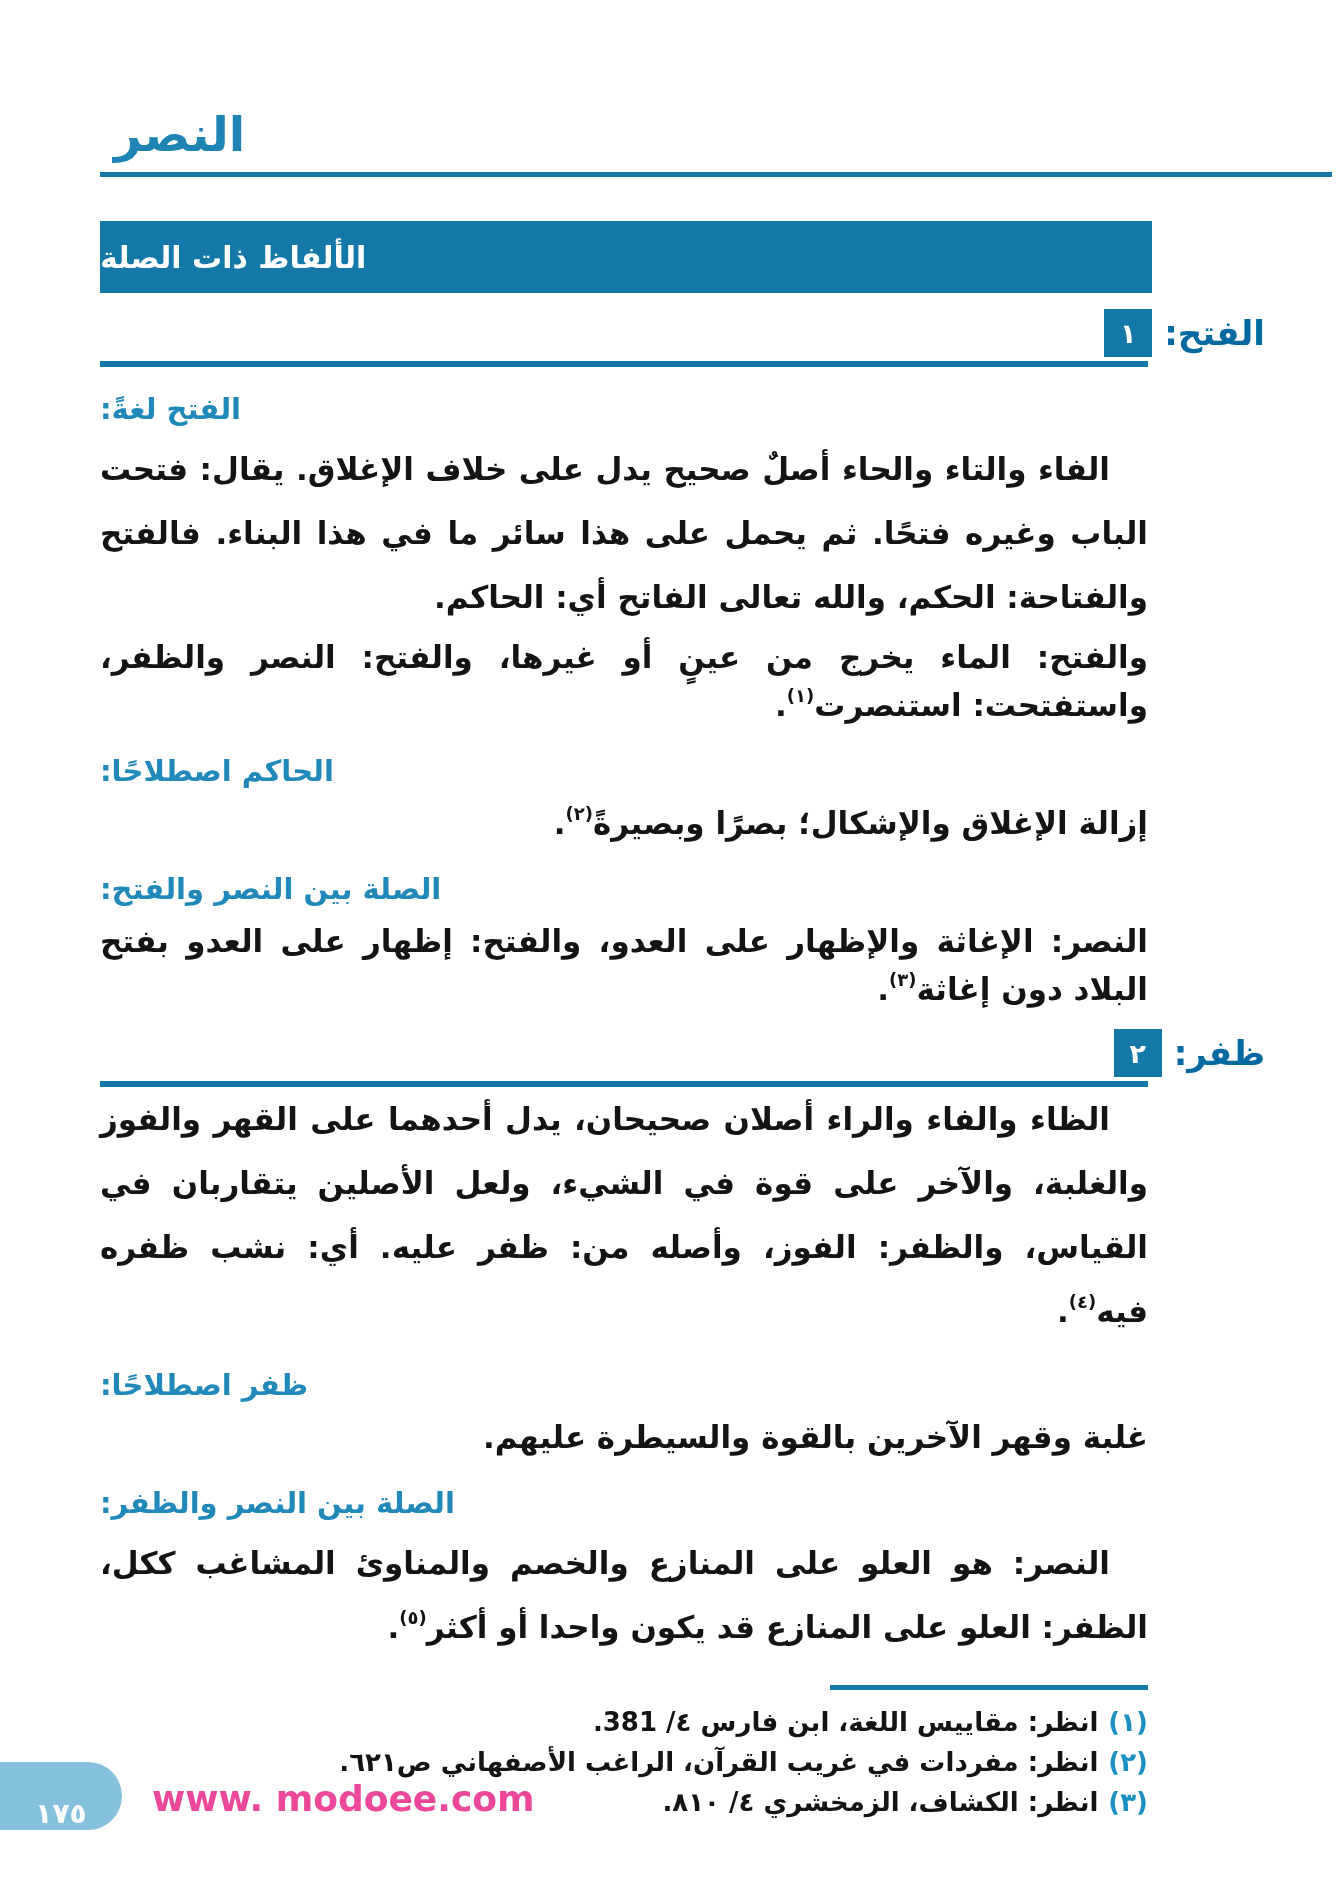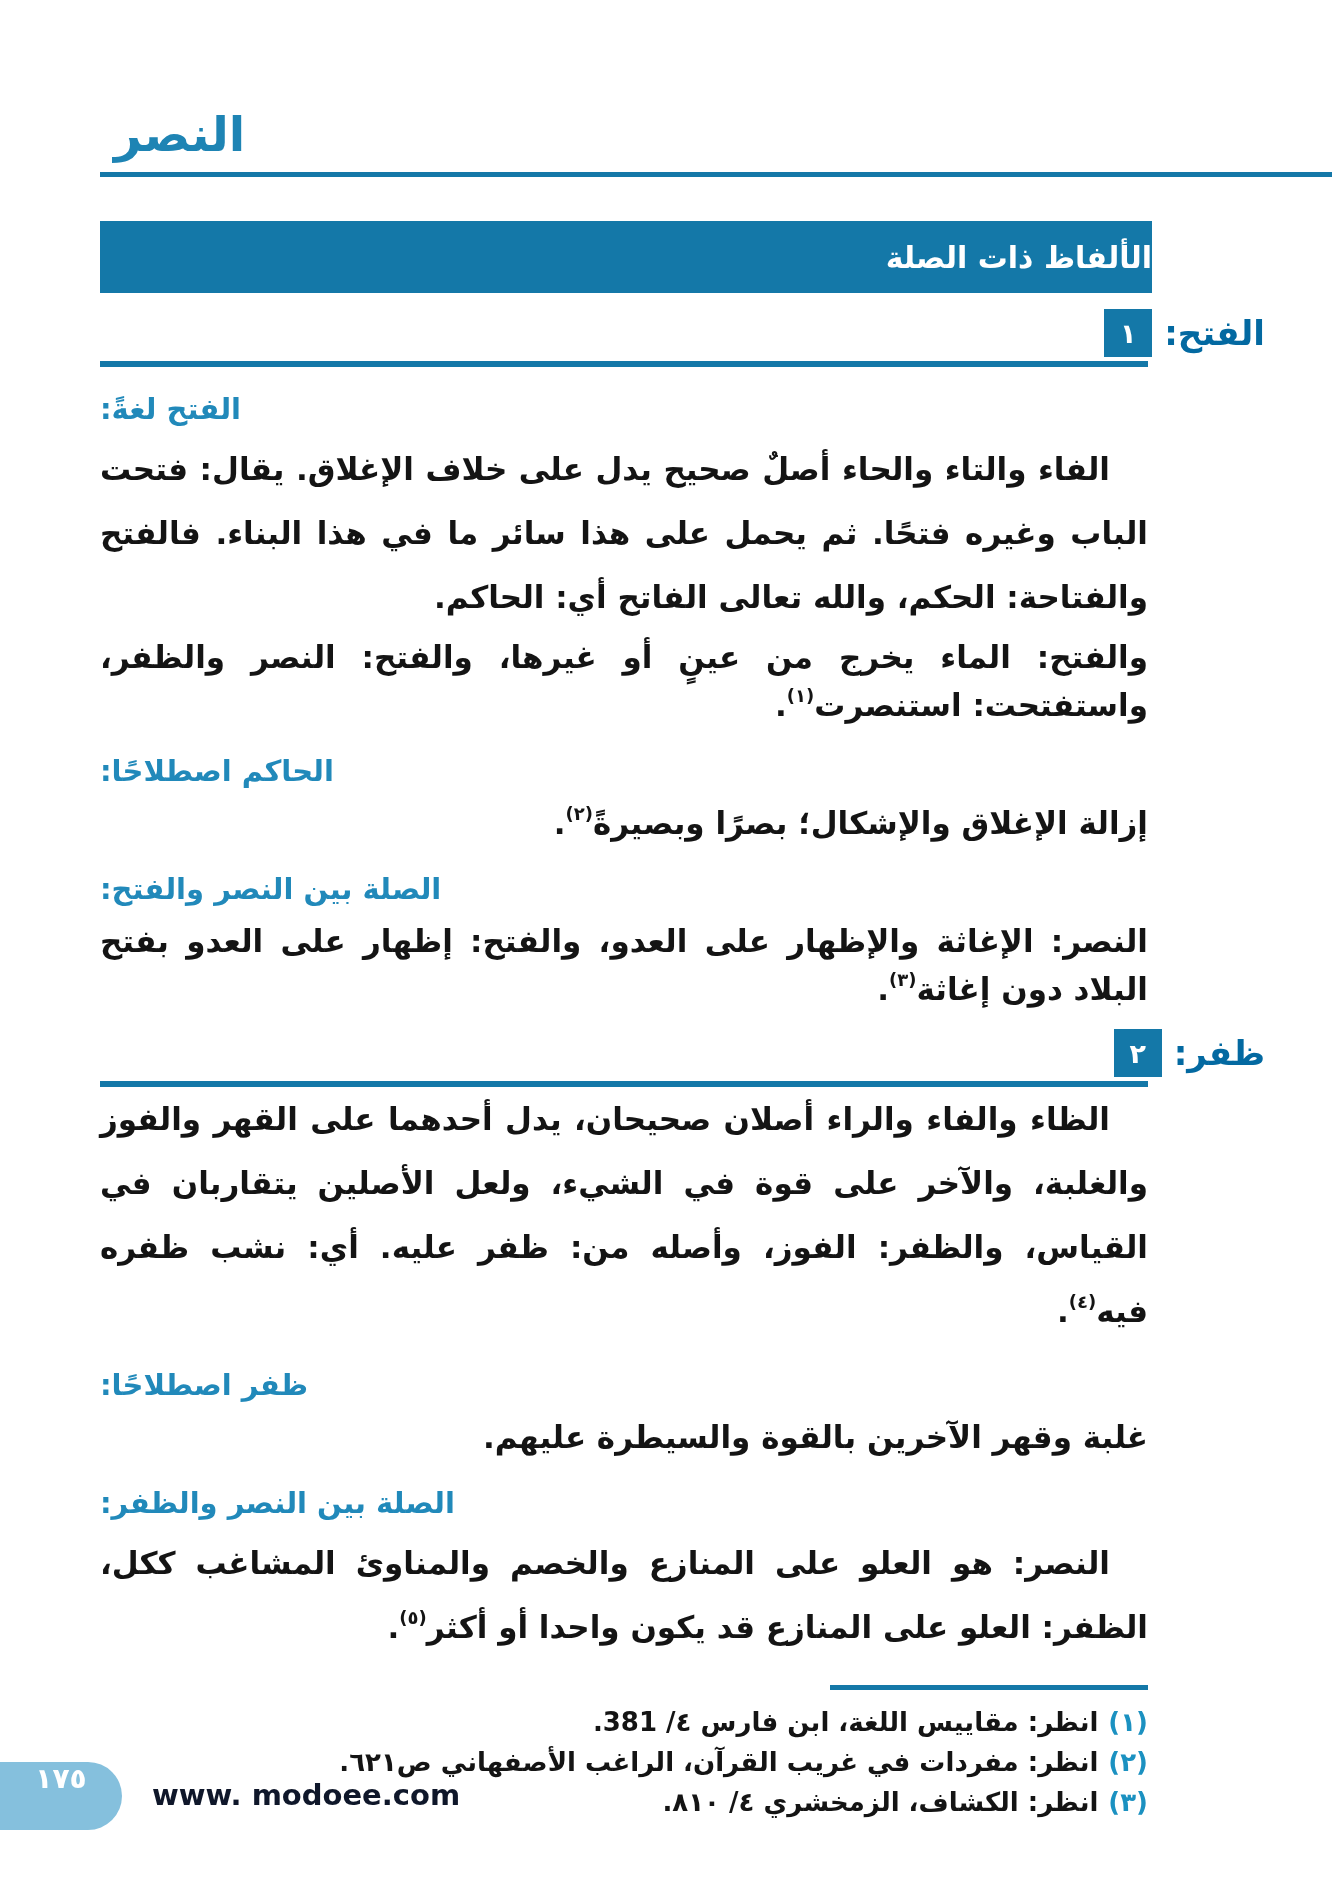--- a/index.html
+++ b/index.html
@@ -17,21 +17,21 @@
   .book-title{
     text-align:left;margin-left:14px;
     font-size:48px;font-weight:bold;color:#1e84b4;line-height:60px;
   }
   .top-rule{
     height:5px;background:#1478a8;margin-top:8px;margin-right:-184px; 
   }
   
   .banner{
     margin-top:44px;margin-right:-4px;height:72px;background:#1478a8;
-    display:flex;align-items:center;justify-content:flex-start;
+    display:flex;align-items:center;justify-content:flex-end;
   }
   .banner-title{color:#ffffff;font-size:30px;font-weight:bold;letter-spacing:1px;}
   
   .section-head{
     margin-top:16px;margin-right:-117px; 
     display:flex;align-items:center;gap:12px;height:48px;
     justify-content:flex-start; 
   }
   .section-num-box{
     width:48px;height:48px;background:#1478a8;flex:0 0 auto;
@@ -58,26 +58,26 @@
   .footnotes{margin-top:26px;}
   .fn-rule{width:318px;height:5px;background:#1478a8;margin-bottom:12px;}
   .fn-row{display:flex;gap:10px;justify-content:flex-start;align-items:baseline;
           font-size:26px;font-weight:bold;line-height:40px;text-align:right;}
   .fn-num{color:#1b91c1;flex:0 0 auto;}
   .fn-text{color:#141414;}
   
   .page-tab{
     position:absolute;left:0;top:1762px;width:122px;height:68px;
     background:#85c0dd;border-radius:0 34px 34px 0;
-    display:flex;align-items:flex-start;justify-content:center;
+    display:flex;align-items:flex-end;justify-content:center;
   }
   .page-num{color:#ffffff;font-size:28px;font-weight:bold;}
   .site-url{
     position:absolute;left:152px;top:1778px;direction:ltr;
-    color:#0f172a;font-size:29px;font-weight:bold;
+    color:#ec4899;font-size:36px;font-weight:bold;
   }
 </style>
 </head>
 <body>
 
 <div class="page">
 
   <div class="book-title">النصر</div>
   <div class="top-rule"></div>
 

